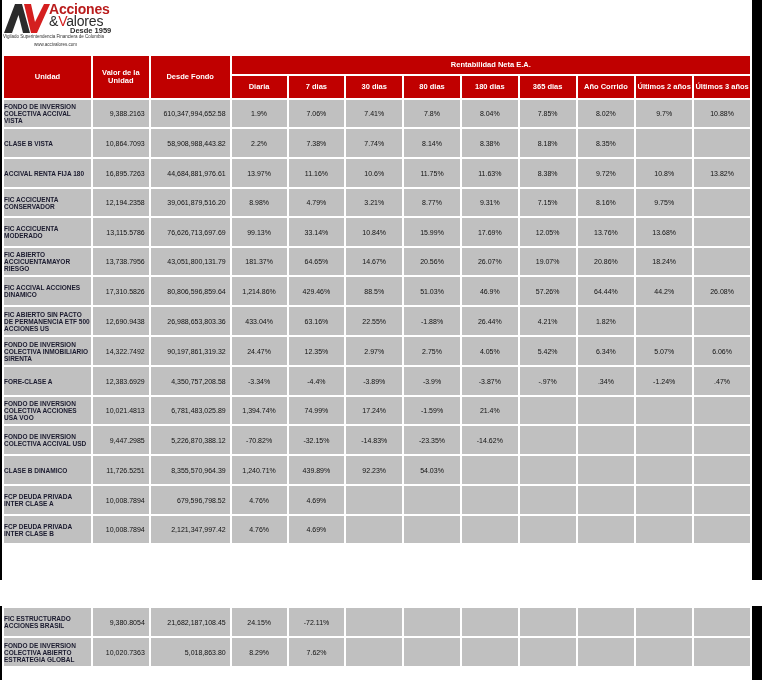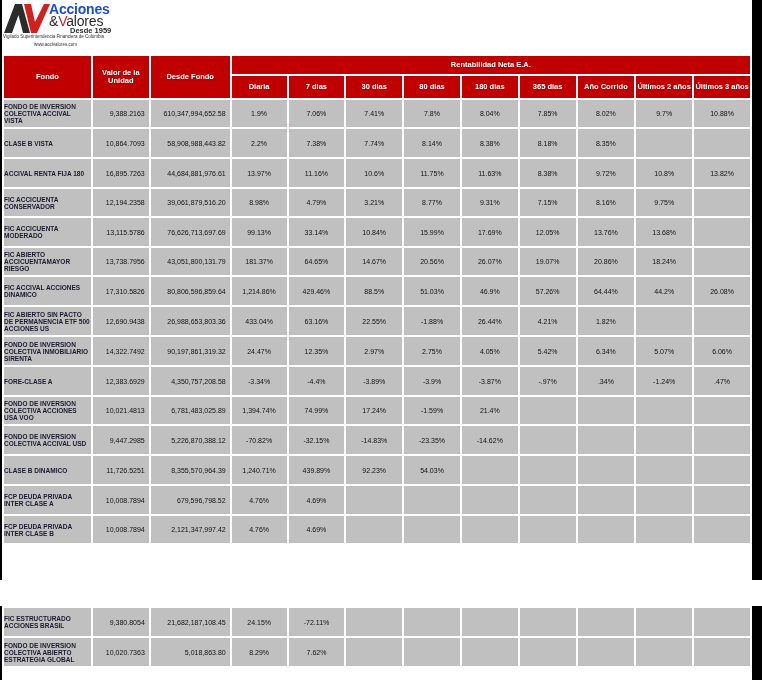--- a/index.html
+++ b/index.html
@@ -13,21 +13,21 @@
   .page2 {
     position: absolute; left: 2px; top: 606px; width: 750px; height: 74px; background: #fff;
   }
   .gap-white {
     position: absolute; left: 0; top: 580px; width: 762px; height: 26px; background: #fff;
   }
   .logo {
     position: absolute; left: 0; top: 0; width: 130px; height: 50px;
   }
   .logo svg { position: absolute; left: 2px; top: 2px; }
-  .logo .brand1 { position: absolute; left: 47px; top: 1px; font-weight: bold; font-size: 14px; color: #1d4ed8; letter-spacing: -0.2px; }
+  .logo .brand1 { position: absolute; left: 47px; top: 1px; font-weight: bold; font-size: 14px; color: #b91c1c; letter-spacing: -0.2px; }
   .logo .brand2 { position: absolute; left: 47px; top: 13px; font-weight: normal; font-size: 14px; color: #2b2b2b; letter-spacing: -0.2px; }
   .logo .brand2 .v { color: #d41f1f; }
   .logo .since { position: absolute; left: 68px; top: 26px; font-weight: bold; font-size: 7.5px; color: #2b2b2b; }
   .logo .vig { position: absolute; left: 1px; top: 34px; font-size: 4.5px; color: #333; white-space: nowrap; }
   .logo .web { position: absolute; left: 32px; top: 42px; font-size: 4.5px; color: #333; white-space: nowrap; }
   .title {
     position: absolute; left: 300px; top: 10px; font-weight: bold; font-size: 13px; color: #111;
   }
   table.grid {
     position: absolute; left: 0; top: 54px; border-collapse: collapse; table-layout: fixed;
@@ -72,21 +72,21 @@
         <col style="width:58px">
         <col style="width:58px">
       <col style="width:58px">
         <col style="width:58px">
         <col style="width:59px">
         <col style="width:58px">
         <col style="width:58px">
     </colgroup>
     <thead>
       <tr style="height:20px">
-        <th rowspan="2">Fondo</th>
+        <th rowspan="2">Unidad</th>
         <th rowspan="2">Valor de la Unidad</th>
         <th rowspan="2">Desde Fondo</th>
         <th colspan="9">Rentabilidad Neta E.A.</th>
       </tr>
       <tr style="height:24px">
         <th>Diaria</th>
         <th>7 dias</th>
         <th>30 dias</th>
         <th>80 dias</th>
         <th>180 dias</th>

